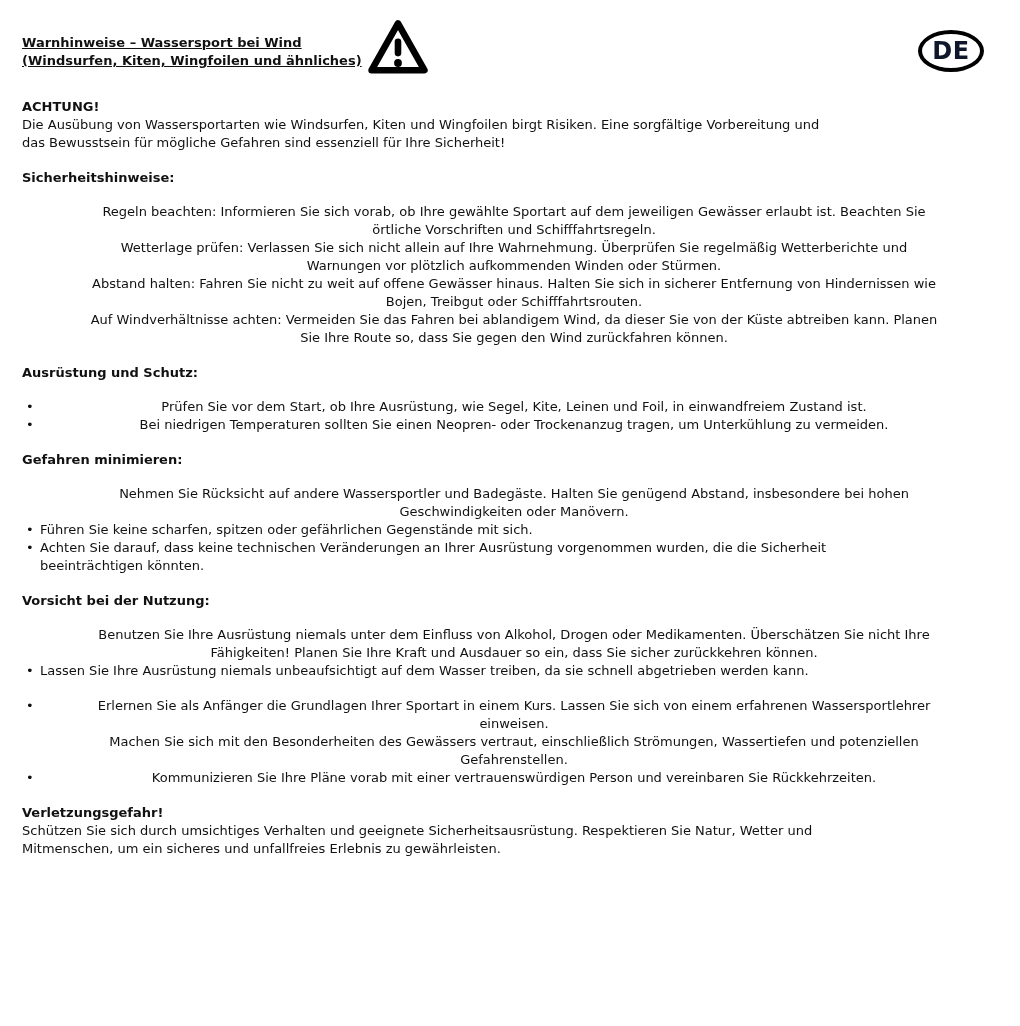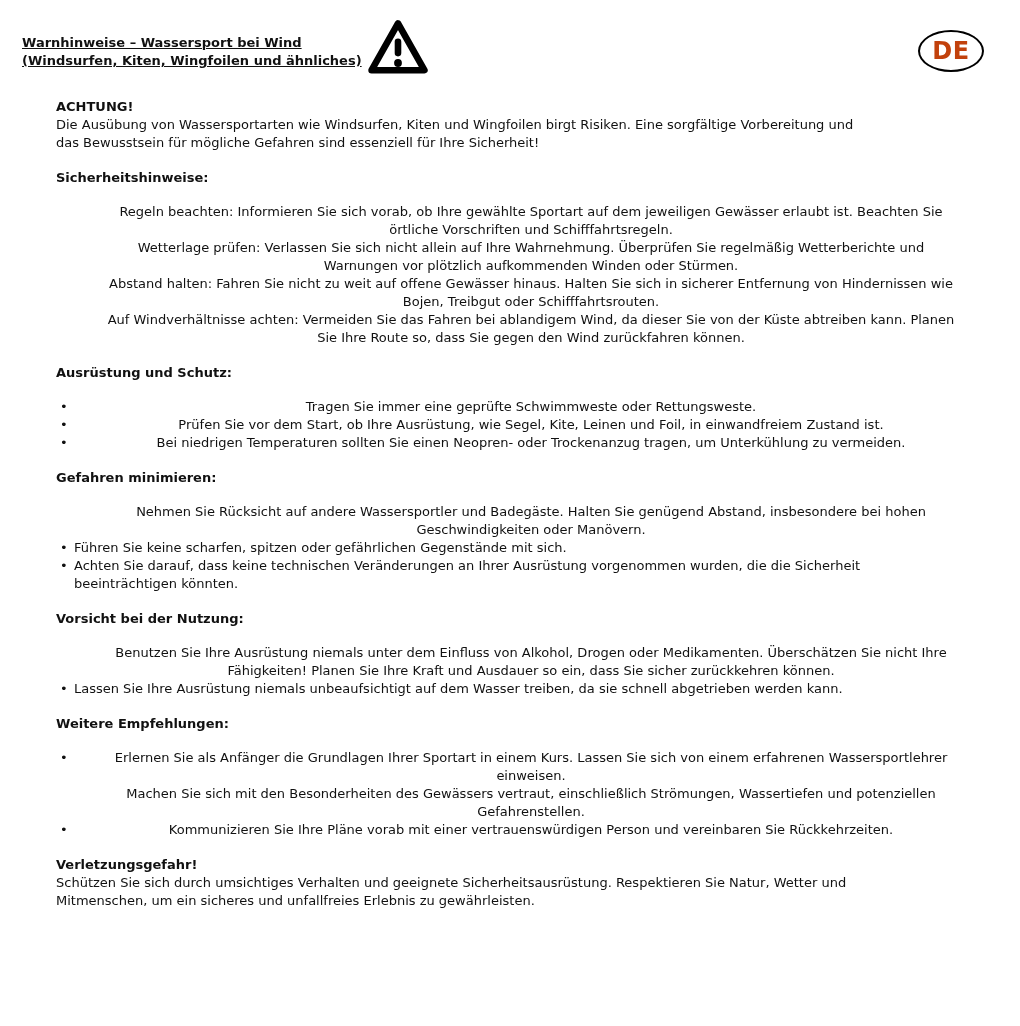--- a/index.html
+++ b/index.html
@@ -27,32 +27,32 @@
     margin-left: 6px;
     margin-top: -2px;
     flex: 0 0 auto;
   }
   .spacer { flex: 1 1 auto; }
   .de-badge {
     margin-top: 10px;
     margin-right: 4px;
     width: 66px;
     height: 42px;
-    border: 2px solid #000000;
+    border: 4px solid #000000;
     border-radius: 50%;
     display: flex;
     align-items: center;
     justify-content: center;
     font-weight: bold;
     font-size: 24px;
     letter-spacing: 0.5px;
-    color: #c2410c;
+    color: #0f172a;
     flex: 0 0 auto;
   }
-  .section { margin-bottom: 17px; margin-left: 34px; }
+  .section { margin-bottom: 17px; }
   .section h2 {
     font-size: 13px;
     line-height: 18px;
     font-weight: bold;
   }
   .section .gap { margin-top: 16px; text-align: center; }
   .para { white-space: pre-line; }
   .indented { margin-left: 18px; white-space: pre-line; }
   ul.bullets {
     list-style: none;
@@ -102,21 +102,20 @@
 Warnungen vor plötzlich aufkommenden Winden oder Stürmen.
 Abstand halten: Fahren Sie nicht zu weit auf offene Gewässer hinaus. Halten Sie sich in sicherer Entfernung von Hindernissen wie
 Bojen, Treibgut oder Schifffahrtsrouten.
 Auf Windverhältnisse achten: Vermeiden Sie das Fahren bei ablandigem Wind, da dieser Sie von der Küste abtreiben kann. Planen
 Sie Ihre Route so, dass Sie gegen den Wind zurückfahren können.</div>
 </div>
 
 <div class="section">
   <h2>Ausrüstung und Schutz:</h2>
   <ul class="bullets gap">
-    <li>Tragen Sie immer eine geprüfte Schwimmweste oder Rettungsweste.</li>
     <li>Prüfen Sie vor dem Start, ob Ihre Ausrüstung, wie Segel, Kite, Leinen und Foil, in einwandfreiem Zustand ist.</li>
     <li>Bei niedrigen Temperaturen sollten Sie einen Neopren- oder Trockenanzug tragen, um Unterkühlung zu vermeiden.</li>
   </ul>
 </div>
 
 <div class="section">
   <h2>Gefahren minimieren:</h2>
   <div class="indented gap">Nehmen Sie Rücksicht auf andere Wassersportler und Badegäste. Halten Sie genügend Abstand, insbesondere bei hohen
 Geschwindigkeiten oder Manövern.</div>
   <ul class="bullets">
@@ -129,21 +128,20 @@
 <div class="section">
   <h2>Vorsicht bei der Nutzung:</h2>
   <div class="indented gap">Benutzen Sie Ihre Ausrüstung niemals unter dem Einfluss von Alkohol, Drogen oder Medikamenten. Überschätzen Sie nicht Ihre
 Fähigkeiten! Planen Sie Ihre Kraft und Ausdauer so ein, dass Sie sicher zurückkehren können.</div>
   <ul class="bullets">
     <li>Lassen Sie Ihre Ausrüstung niemals unbeaufsichtigt auf dem Wasser treiben, da sie schnell abgetrieben werden kann.</li>
   </ul>
 </div>
 
 <div class="section">
-  <h2>Weitere Empfehlungen:</h2>
   <ul class="bullets gap">
     <li>Erlernen Sie als Anfänger die Grundlagen Ihrer Sportart in einem Kurs. Lassen Sie sich von einem erfahrenen Wassersportlehrer
 einweisen.
 Machen Sie sich mit den Besonderheiten des Gewässers vertraut, einschließlich Strömungen, Wassertiefen und potenziellen
 Gefahrenstellen.</li>
     <li>Kommunizieren Sie Ihre Pläne vorab mit einer vertrauenswürdigen Person und vereinbaren Sie Rückkehrzeiten.</li>
   </ul>
 </div>
 
 <div class="section">

